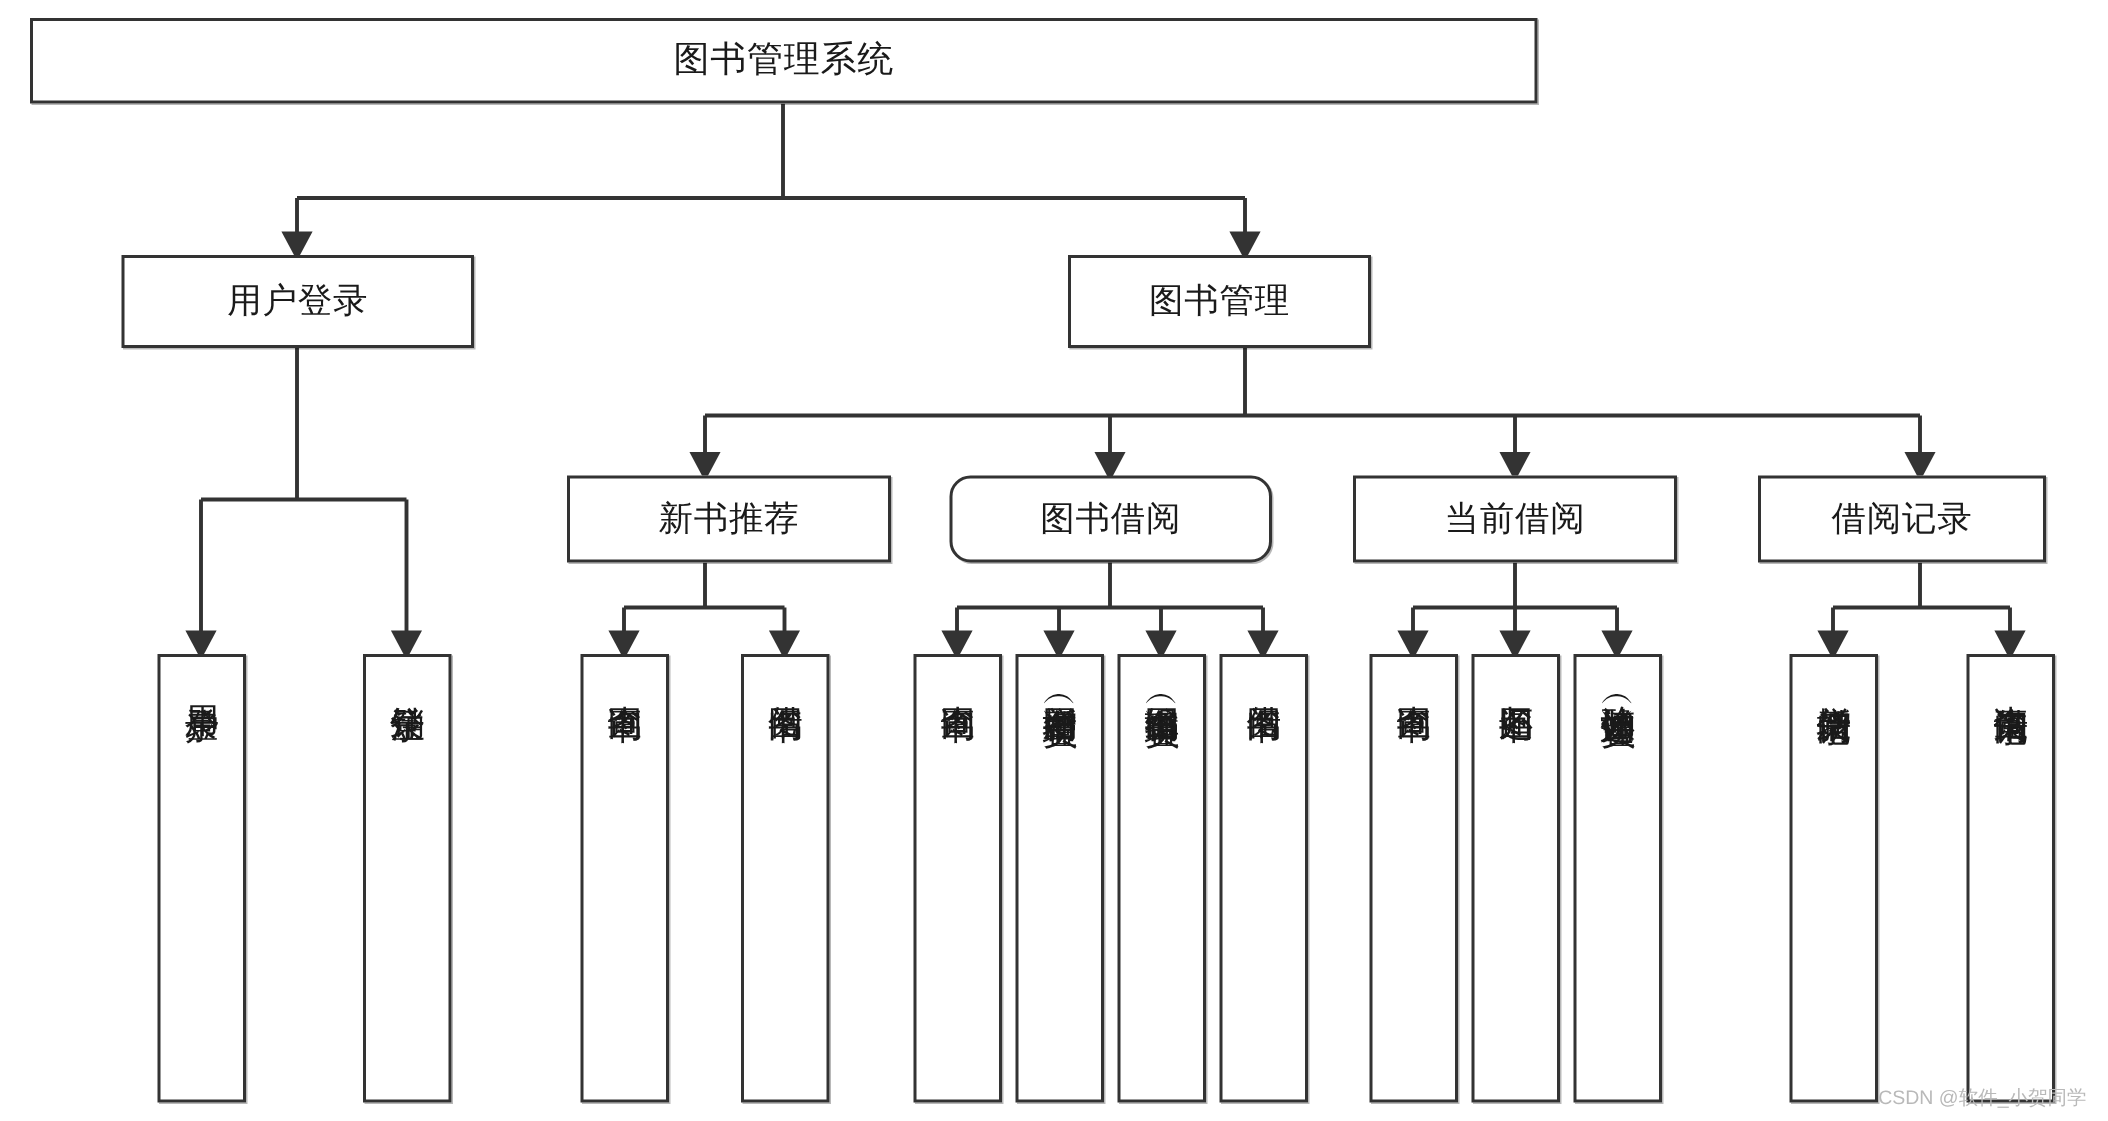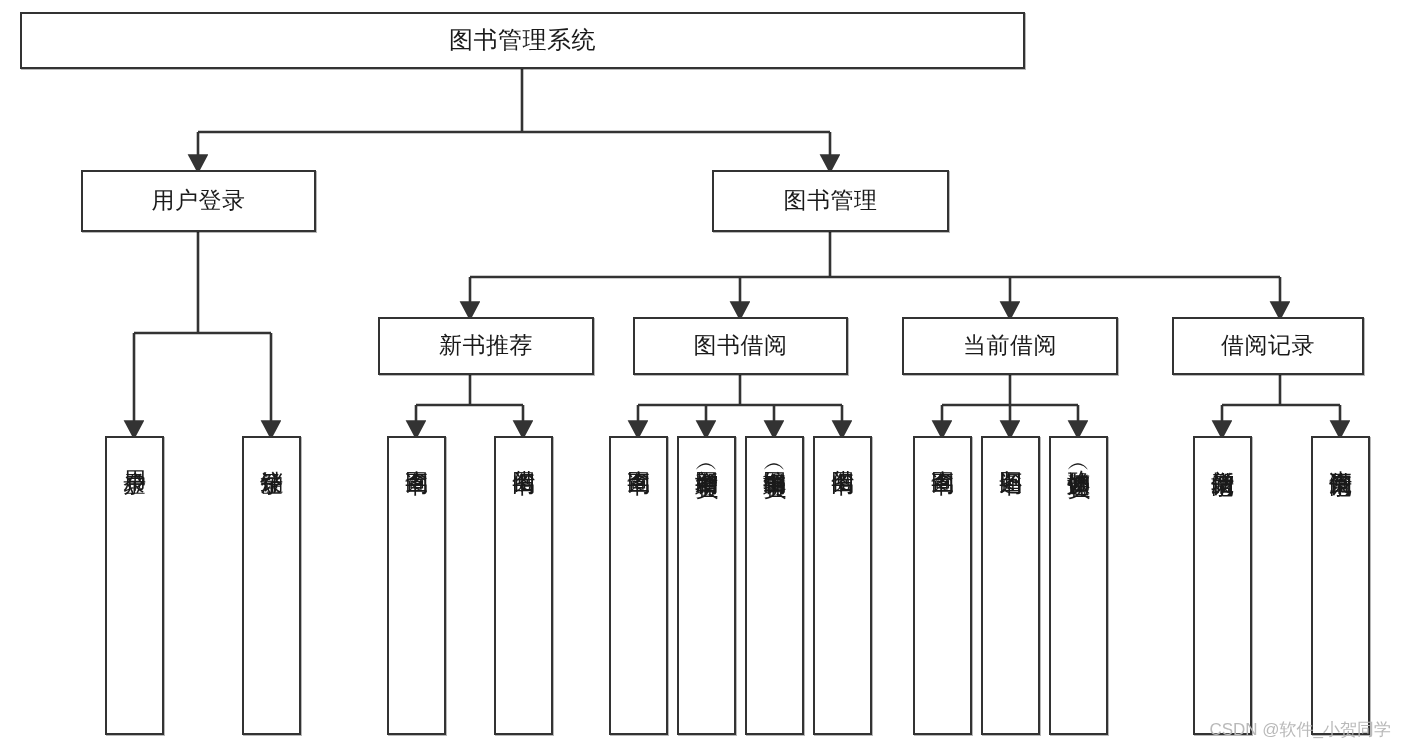--- a/index.html
+++ b/index.html
@@ -62,21 +62,21 @@
     text-orientation: upright;
     font-size: 23px;
     line-height: 1.28;
     letter-spacing: 1px;
     white-space: nowrap;
   }
   #watermark {
     position: absolute;
     right: 14px;
     bottom: 6px;
-    font-size: 17px;
+    font-size: 13px;
     color: #b9b9b9;
     z-index: 5;
     white-space: nowrap;
     font-family: "Liberation Sans", "DejaVu Sans", sans-serif;
   }
 </style>
 </head>
 <body>
 
 <div id="canvas">
@@ -132,29 +132,29 @@
   </svg>
 
   <div class="node root horiz" style="left:20px; top:12px; width:1005px; height:57px;">
     <span class="lbl">图书管理系统</span>
   </div>
 
   <div class="node horiz" style="left:81px; top:170px; width:235px; height:62px;">
     <span class="lbl">用户登录</span>
   </div>
 
-  <div class="node horiz" style="left:712px; top:170px; width:237px; height:62px;">
+  <div class="node horiz" style="left:712px; top:170px; width:202px; height:62px;">
     <span class="lbl">图书管理</span>
   </div>
 
   <div class="node horiz" style="left:362px; top:317px; width:216px; height:58px;margin-left:16px;">
     <span class="lbl">新书推荐</span>
   </div>
 
-  <div class="node horiz" style="left:633px; top:317px; width:215px; height:58px;">
+  <div class="node horiz" style="left:633px; top:317px; width:215px; height:58px;border-radius:14px;">
     <span class="lbl">图书借阅</span>
   </div>
 
   <div class="node horiz" style="left:902px; top:317px; width:216px; height:58px;">
     <span class="lbl">当前借阅</span>
   </div>
 
   <div class="node horiz" style="left:1172px; top:317px; width:192px; height:58px;">
     <span class="lbl">借阅记录</span>
   </div>

